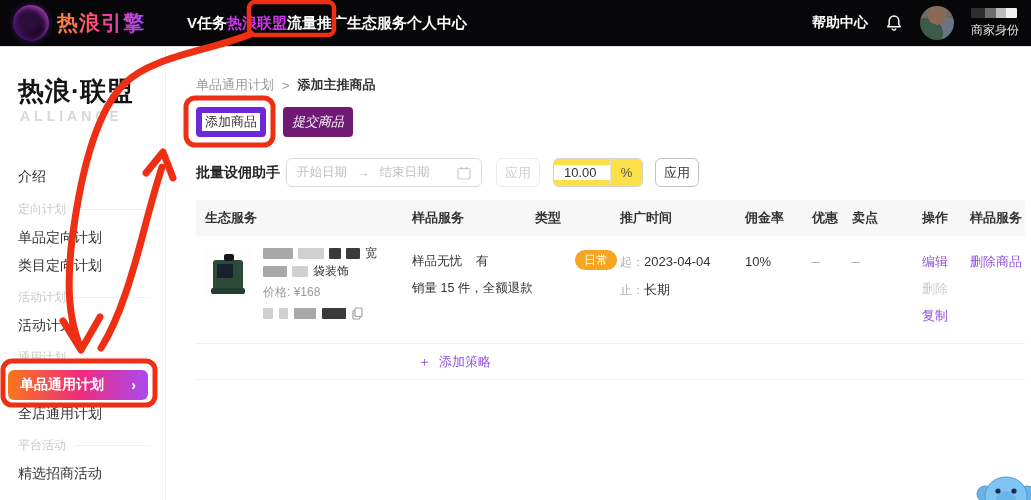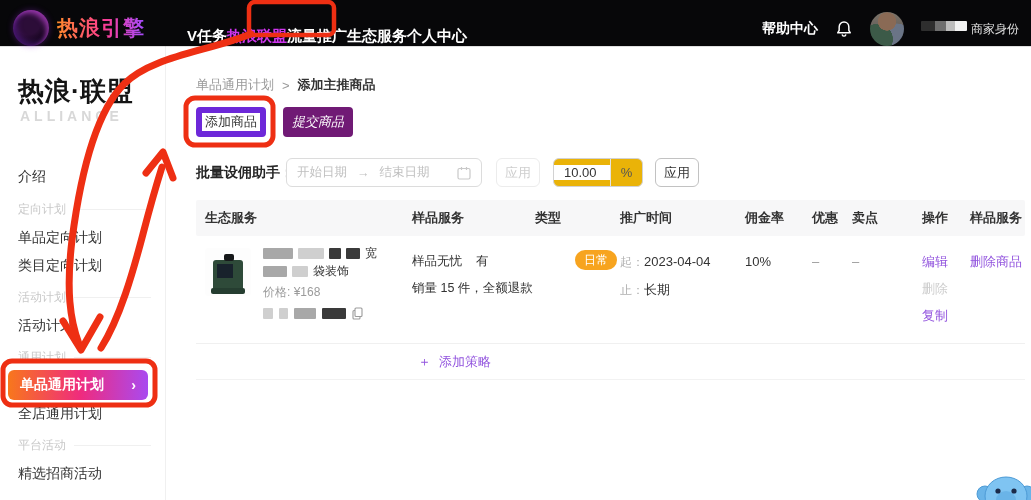--- a/index.html
+++ b/index.html
@@ -2,41 +2,41 @@
 <html><head>
 <meta charset="utf-8">
 <style>
   * { margin:0; padding:0; box-sizing:border-box; }
   html,body { background:#fff; }
   .app{ position:relative; width:1031px; height:500px; background:#fff; overflow:hidden;
         font-family:"Liberation Sans","DejaVu Sans",sans-serif; }
 
   
   .navbar{ position:absolute; top:0; left:0; right:0; height:46px; background:#070709;
-           display:flex; align-items:flex-end; box-shadow:0 1px 0 rgba(0,0,0,.12); z-index:5;}
+           display:flex; align-items:center; box-shadow:0 1px 0 rgba(0,0,0,.12); z-index:5;}
   .logo{ display:flex; align-items:center; gap:8px; margin-left:13px; }
   .logo-orb{ width:36px; height:36px; border-radius:50%;
              background:radial-gradient(circle at 40% 32%, #2c0d38 40%, #0c0311 75%);
              box-shadow: inset -3px 3px 5px rgba(232,86,255,.55), inset 3px -3px 6px rgba(120,40,200,.45), 0 0 6px rgba(150,40,220,.35); }
   .logo-text{ font-size:21px; font-weight:900; letter-spacing:1px;
               background:linear-gradient(90deg,#ff8a2a,#ff3d8f 52%,#a44bff);
               -webkit-background-clip:text; background-clip:text; color:transparent; }
   .nav-items{ display:flex; margin-left:42px; }
   .nav-item{ font-size:15px; font-weight:700; color:#fff; cursor:pointer; white-space:nowrap; }
   .nav-item.active{ color:#cf35ee; }
   .nav-right{ margin-left:auto; display:flex; align-items:center; gap:17px; margin-right:8px; }
   .help-link{ color:#fff; font-size:14px; font-weight:700; }
   .bell{ width:18px; height:18px; }
   .avatar{ width:34px; height:34px; border-radius:50%; overflow:hidden;
            background:
              radial-gradient(circle at 50% 28%, #8a6a55 0 30%, transparent 31%),
              radial-gradient(circle at 22% 80%, #3c5a48 0 40%, transparent 41%),
              radial-gradient(circle at 78% 82%, #6a7486 0 42%, transparent 43%),
              linear-gradient(#7d7468,#4c4a50); filter:blur(.4px); }
-  .user-block{ display:flex; flex-direction:row; gap:4px; padding-right:4px; }
+  .user-block{ display:flex; flex-direction:column; gap:4px; padding-right:4px; }
   .user-name-redacted{ width:46px; height:10px; border-radius:1px;
         background:linear-gradient(90deg,#2e2e2e 0 30%, #6e6e6e 30% 55%, #bdbdbd 55% 75%, #f2f2f2 75%); }
   .user-role{ color:#e3e3e3; font-size:12px; }
 
   
   .sidebar{ position:absolute; top:46px; left:0; width:166px; bottom:0; background:#fff;
             border-right:1px solid #f0f0f0; z-index:2; }
   .brand-title{ position:absolute; left:18px; top:28px; font-size:26px; font-weight:900; color:#141414; letter-spacing:0.5px;}
   .brand-sub{ position:absolute; left:20px; top:62px; font-size:14px; font-weight:700; letter-spacing:4px; color:#d8d8d8; }
   .s-item{ position:absolute; left:18px; font-size:14px; color:#333; font-weight:500; height:16px; line-height:16px; cursor:pointer; white-space:nowrap;}
@@ -61,21 +61,21 @@
   .bulk-label{ font-size:14px; font-weight:700; color:#262626; }
   .date-range{ position:absolute; left:90px; top:0; width:196px; height:29px; border:1px solid #dcdcdc;
                border-radius:6px; display:flex; align-items:center; padding:0 10px; gap:10px;
                font-size:12.5px; color:#bfbfbf; background:#fff; }
   .date-range .ph{ white-space:nowrap; }
   .cal{ margin-left:auto; width:14px; height:14px; }
   .btn-apply1{ position:absolute; left:300px; top:0; width:44px; height:29px; border:1px solid #ececec;
                border-radius:6px; color:#cfcfcf; font-size:13px; background:#fff;
                display:flex; align-items:center; justify-content:center; }
   .rate-group{ position:absolute; left:357px; top:0; width:90px; height:29px; border:1px solid #d2d2d2;
-               border-radius:6px; display:flex; align-items:center; background:#eab308; overflow:hidden;}
+               border-radius:6px; display:flex; align-items:center; background:#fde047; overflow:hidden;}
   .rate-group input{ width:56px; border:none; outline:none; font-size:13px; color:#333; padding:0 0 0 10px;
                font-family:inherit; }
   .rate-div{ width:1px; align-self:stretch; background:#e3e3e3; }
   .rate-unit{ flex:1; text-align:center; font-size:13px; color:#555; }
   .btn-apply2{ position:absolute; left:459px; top:0; width:44px; height:29px; border:1px solid #c2c2c2;
                border-radius:6px; color:#333; font-size:13px; background:#fff; font-weight:500;
                display:flex; align-items:center; justify-content:center; cursor:pointer;}
 
   
   .table{ position:absolute; left:30px; top:154px; width:829px; }

